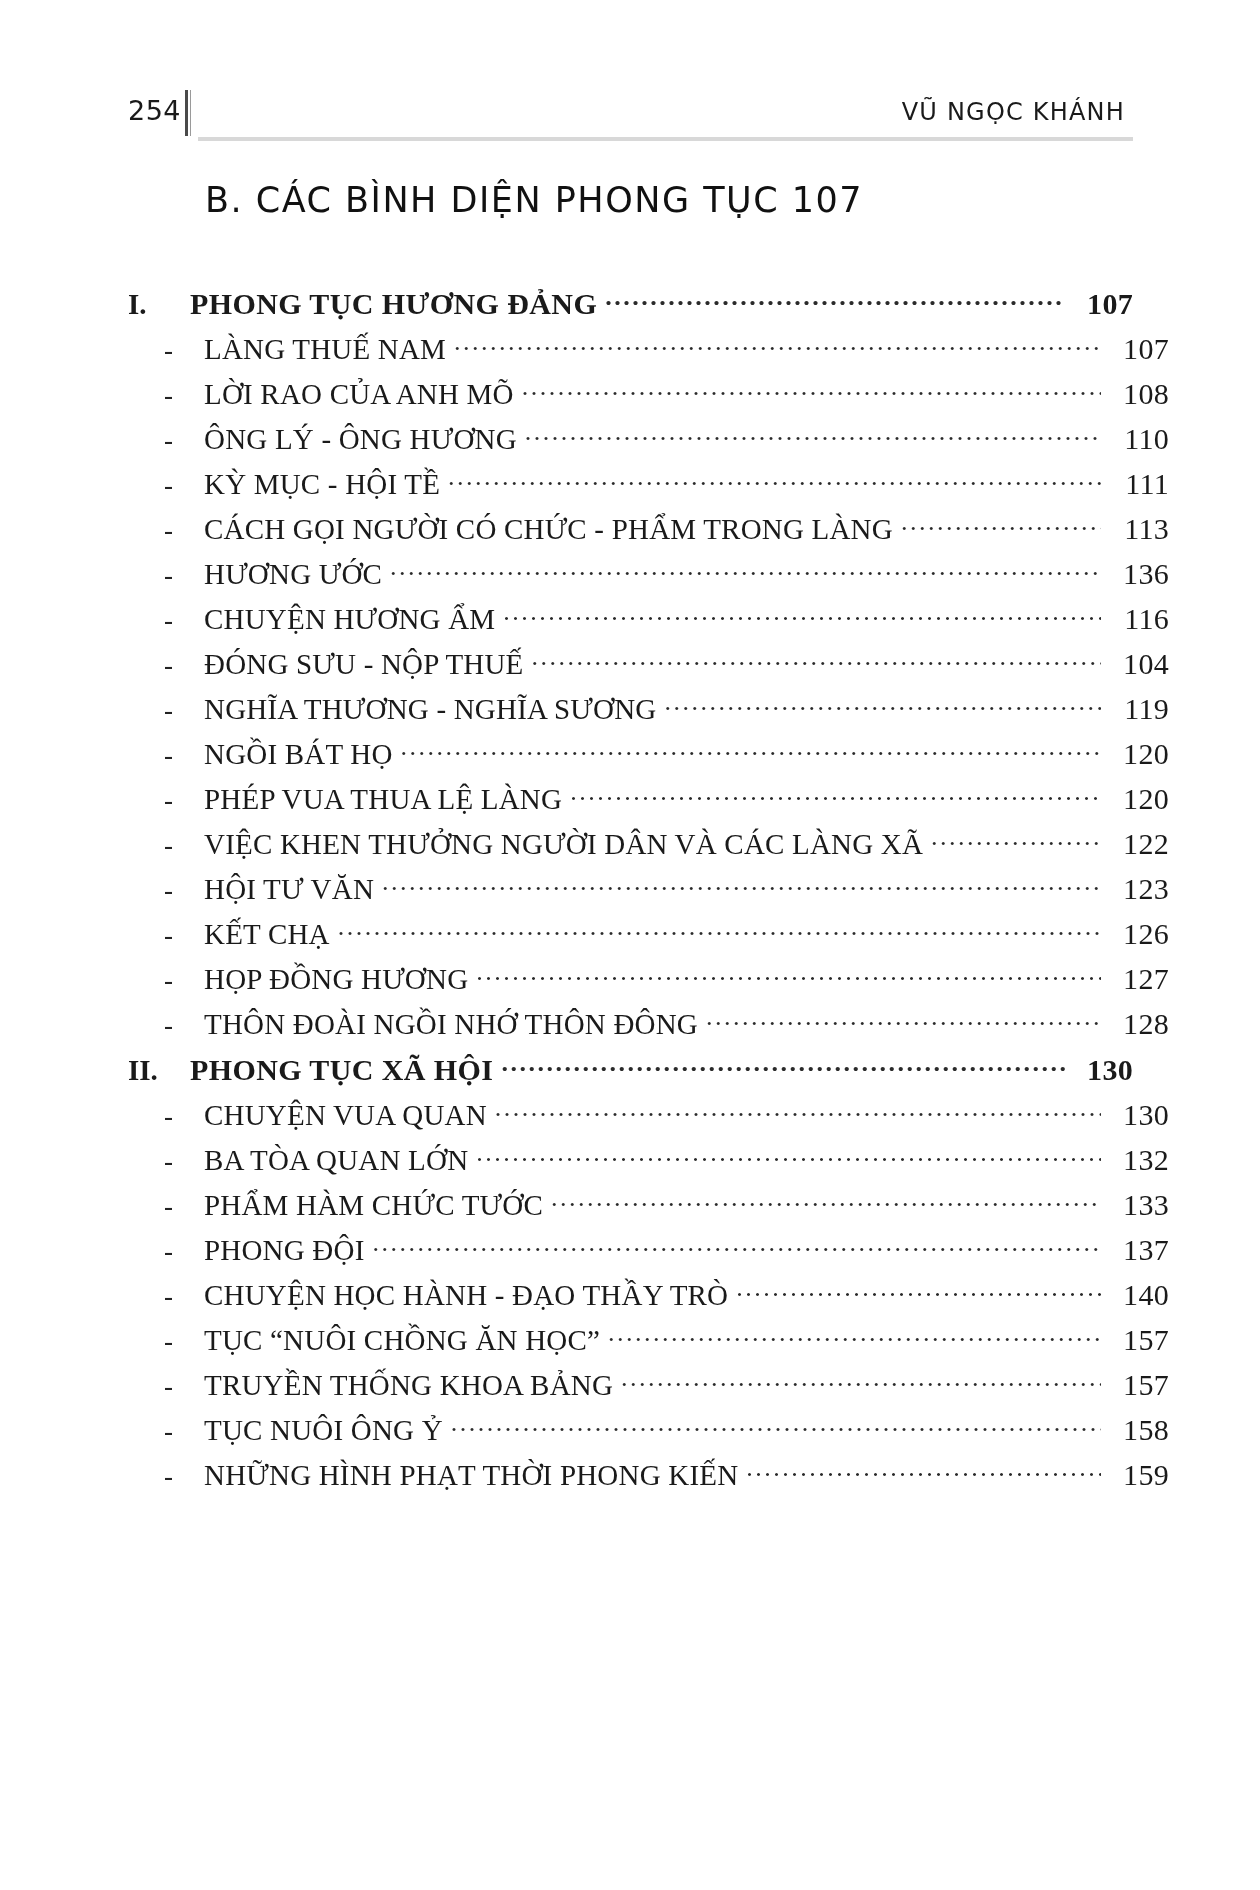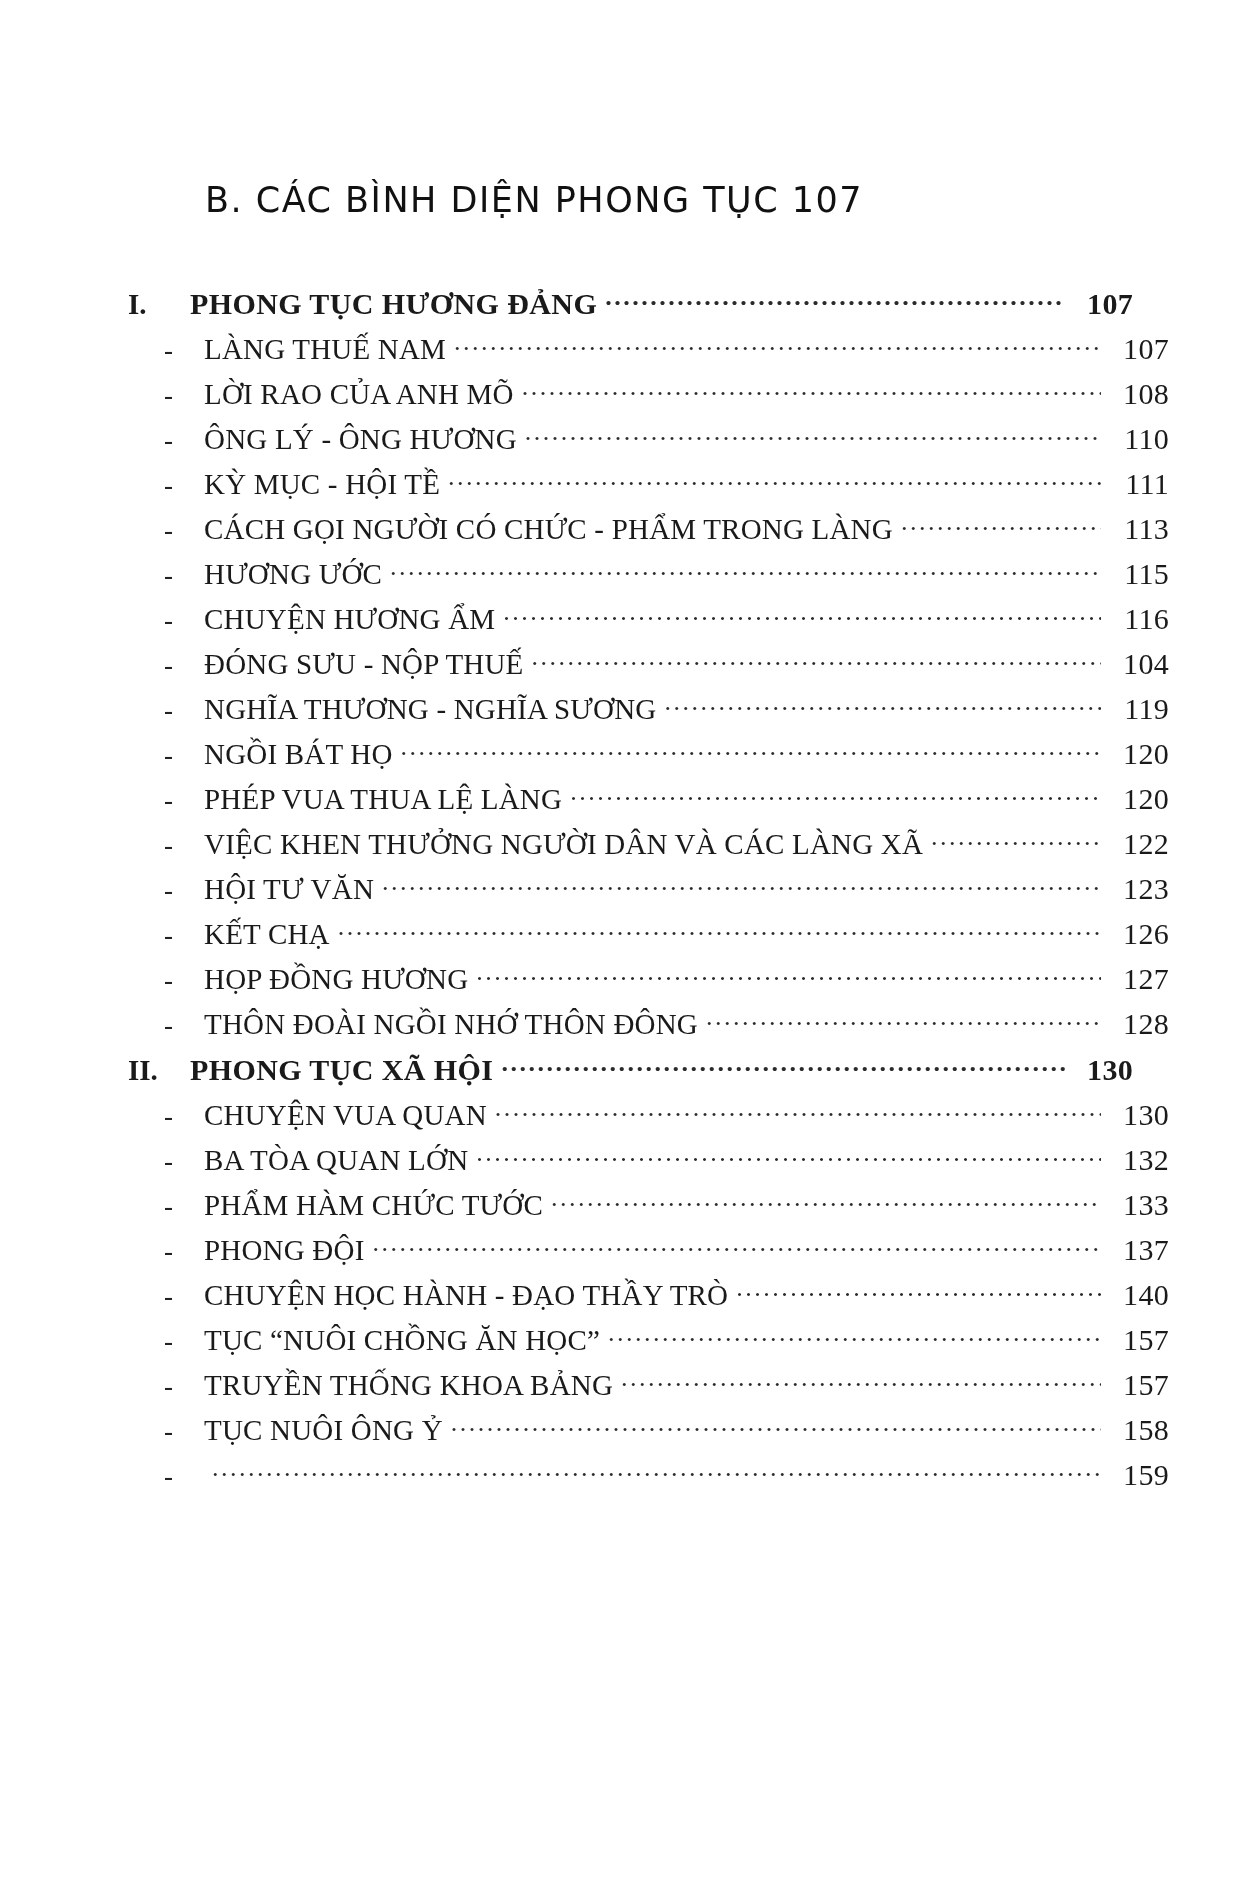--- a/index.html
+++ b/index.html
@@ -164,20 +164,27 @@
     text-align: right;
     font-size: 30px;
     letter-spacing: 0.3px;
   }
 </style>
 </head>
 <body>
 
 <div class="page">
 
+  <div class="header">
+    <div class="header-page-number">254</div>
+    <div class="header-rule"></div>
+    <div class="header-rule2"></div>
+    <div class="header-author">VŨ NGỌC KHÁNH</div>
+    <div class="header-line"></div>
+  </div>
 
   <div class="doc-title">B. CÁC BÌNH DIỆN PHONG TỤC 107</div>
 
   <div class="toc">
       <div class="toc-row group">
         <span class="num">I.</span>
         <span class="label">PHONG TỤC HƯƠNG ĐẢNG</span>
         <span class="leader"></span>
         <span class="pageno">107</span>
       </div>
@@ -208,21 +215,21 @@
       <div class="toc-row entry">
         <span class="dash">-</span>
         <span class="label">CÁCH GỌI NGƯỜI CÓ CHỨC - PHẨM TRONG LÀNG</span>
         <span class="leader"></span>
         <span class="pageno">113</span>
       </div>
       <div class="toc-row entry">
         <span class="dash">-</span>
         <span class="label">HƯƠNG ƯỚC</span>
         <span class="leader"></span>
-        <span class="pageno">115</span>
+        <span class="pageno">136</span>
       </div>
       <div class="toc-row entry">
         <span class="dash">-</span>
         <span class="label">CHUYỆN HƯƠNG ẨM</span>
         <span class="leader"></span>
         <span class="pageno">116</span>
       </div>
       <div class="toc-row entry">
         <span class="dash">-</span>
         <span class="label">ĐÓNG SƯU - NỘP THUẾ</span>
@@ -326,18 +333,19 @@
         <span class="pageno">157</span>
       </div>
       <div class="toc-row entry">
         <span class="dash">-</span>
         <span class="label">TỤC NUÔI ÔNG Ỷ</span>
         <span class="leader"></span>
         <span class="pageno">158</span>
       </div>
       <div class="toc-row entry">
         <span class="dash">-</span>
+        <span class="label">NHỮNG HÌNH PHẠT THỜI PHONG KIẾN</span>
         <span class="leader"></span>
         <span class="pageno">159</span>
       </div>
     </div>
 
 </div>
 
 </body></html>

